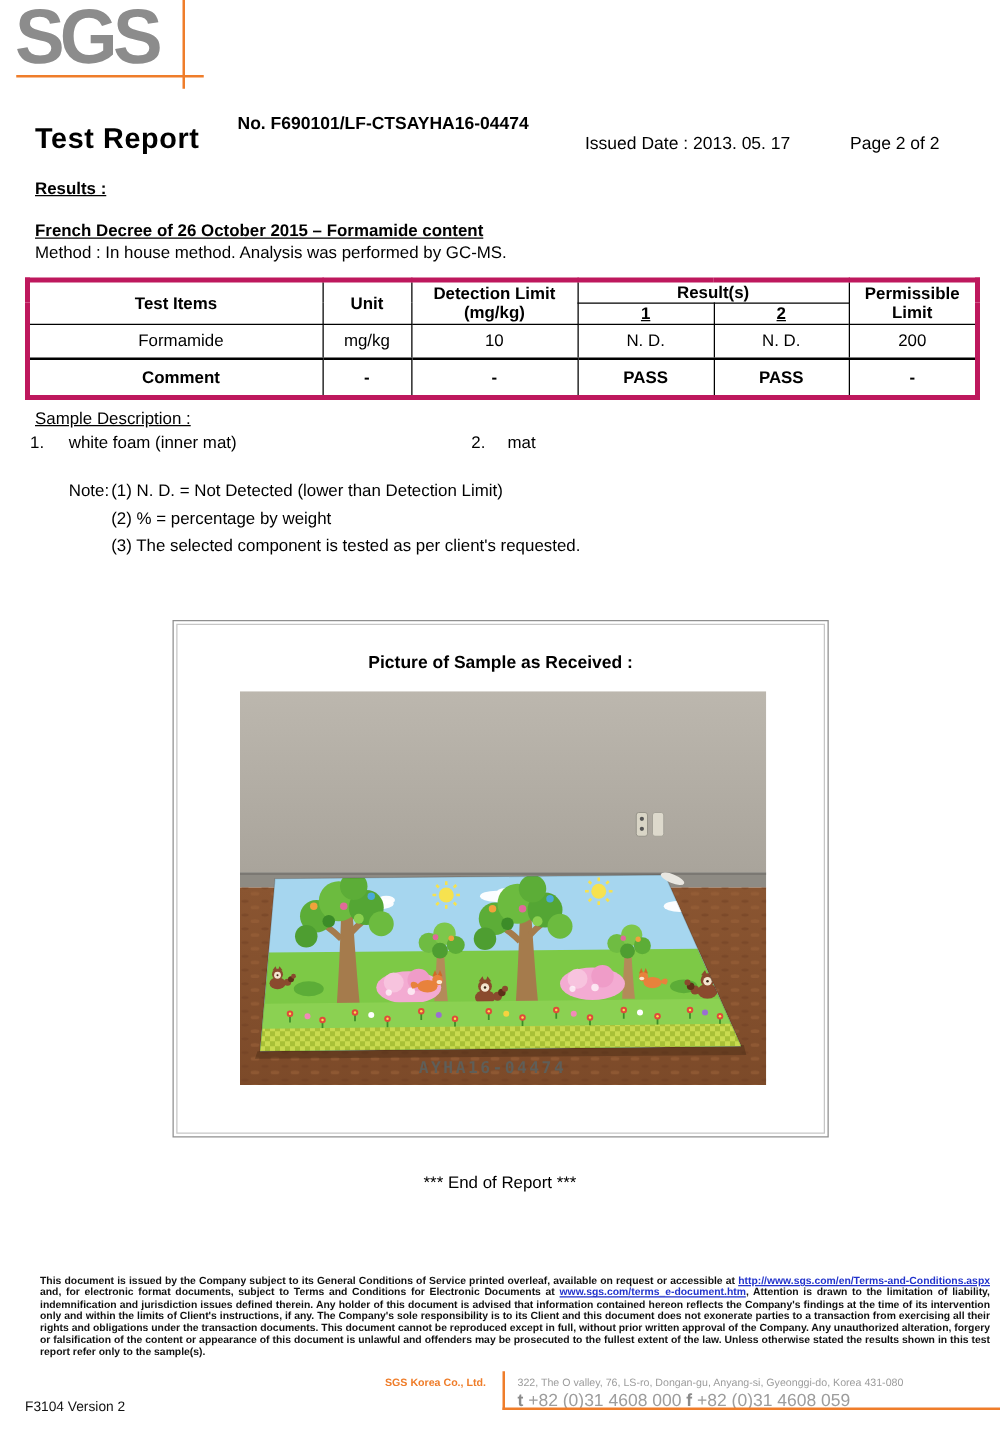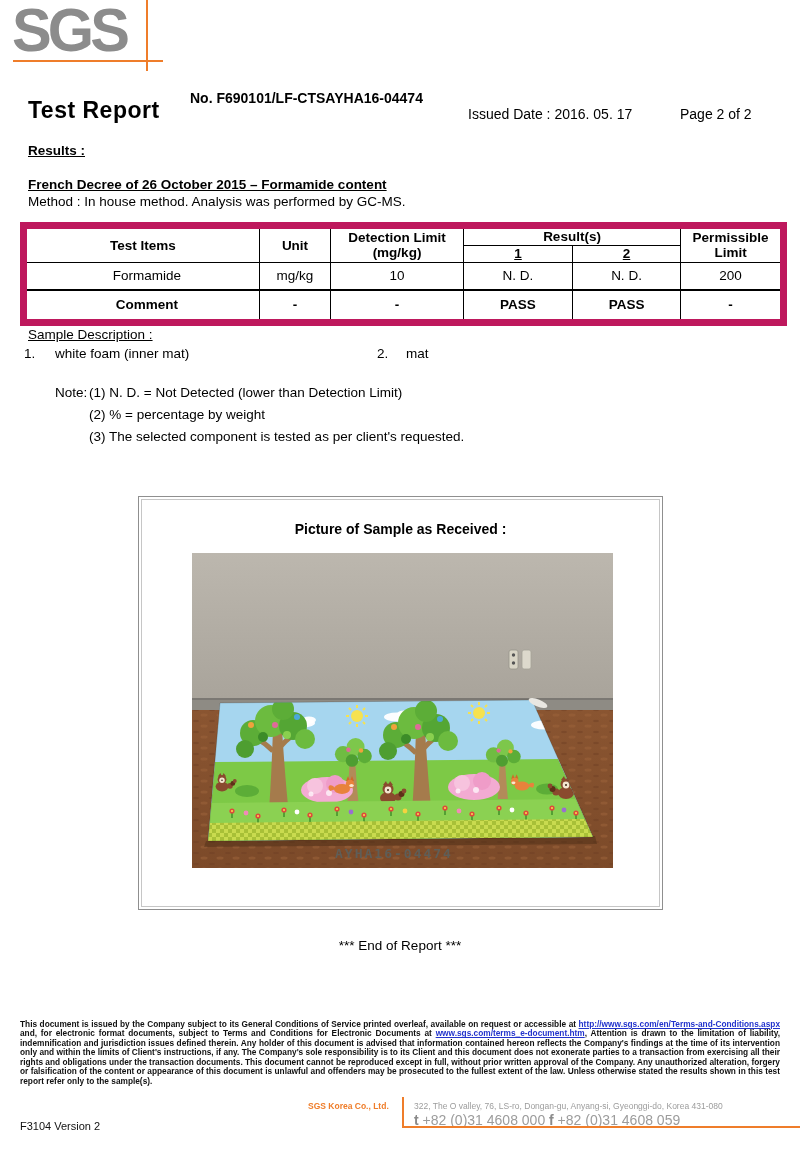--- a/index.html
+++ b/index.html
@@ -19,21 +19,21 @@
 
   .h-u{font-weight:bold;text-decoration:underline;font-size:13.5px;}
   .results-heading{position:absolute;left:28px;top:143px;}
   .regulation{position:absolute;left:28px;top:177px;}
   .method{position:absolute;left:28px;top:194px;font-size:13.5px;}
 
   
   .rtable{position:absolute;left:20px;top:222px;width:760px;border-collapse:collapse;
           font-size:13.5px;table-layout:fixed;}
   .rtable th,.rtable td{border:1px solid #000;text-align:center;vertical-align:middle;padding:0 4px;line-height:1.15;}
-  .rtable{border:7px solid #be185d;}
+  .rtable{border:4px solid #be185d;}
   .rtable th{font-weight:bold;}
   .rtable .sub{height:17px;}
   .rtable .hdr{height:17px;}
   .rtable .data-row td{height:26px;font-weight:normal;}
   .rtable .comment-row td{height:28px;font-weight:bold;border-top:2px solid #000;}
   .rtable .cell-left{text-align:center;padding-left:12px;}
   .rtable .num-u{text-decoration:underline;font-weight:bold;}
 
   
   .sd-heading{position:absolute;left:28px;top:327px;font-size:13.5px;text-decoration:underline;}
@@ -47,21 +47,21 @@
 
   
   .pic-box{position:absolute;left:138px;top:496px;width:523px;height:412px;
            border:1px solid #8f8f8f;background:#fff;}
   .pic-box-inner{position:absolute;left:2px;top:2px;right:2px;bottom:2px;border:1px solid #c6c6c6;}
   .pic-title{position:absolute;left:0;right:0;top:24px;text-align:center;font-size:14px;font-weight:bold;}
   .photo{position:absolute;left:192px;top:553px;width:421px;height:315px;}
 
   
   .end-report{position:absolute;left:0;right:0;top:938px;text-align:center;font-size:13.5px;}
-  .disclaimer{position:absolute;left:20px;top:1020px;width:760px;font-size:8.3px;font-weight:bold;
+  .disclaimer{position:absolute;left:32px;top:1020px;width:760px;font-size:8.3px;font-weight:bold;
               line-height:1.14;text-align:justify;color:#111;}
   .link{color:#2233cc;text-decoration:underline;cursor:pointer;}
   .f-company{position:absolute;left:308px;top:1101px;font-size:8.5px;font-weight:bold;color:#ef7d2a;}
   .f-vline{position:absolute;left:402px;top:1097px;width:2px;height:31px;background:#ef7d2a;}
   .f-address{position:absolute;left:414px;top:1101px;font-size:8.5px;color:#9c9c9c;}
   .f-phone{position:absolute;left:414px;top:1112px;font-size:14px;color:#9c9c9c;}
   .f-phone b{color:#8a8a8a;}
   .f-hline{position:absolute;left:402px;top:1126px;width:398px;height:2px;background:#ef7d2a;}
   .f-member{position:absolute;left:540px;top:1190px;font-size:8.5px;color:#a3a3a3;white-space:nowrap;}
   .f-version{position:absolute;left:20px;top:1120px;font-size:11px;color:#111;}
@@ -70,21 +70,21 @@
 <body>
 
 <div class="page">
 
   <div class="logo-text">SGS</div>
   <div class="logo-hline"></div>
   <div class="logo-vline"></div>
 
   <div class="report-title">Test Report</div>
   <div class="report-no">No. F690101/LF-CTSAYHA16-04474</div>
-  <div class="issued-date">Issued Date : 2016. 05. 17</div>
+  <div class="issued-date">Issued Date : 2013. 05. 17</div>
   <div class="page-info">Page 2 of 2</div>
 
   <div class="results-heading h-u">Results :</div>
   <div class="regulation h-u">French Decree of 26 October 2015 – Formamide content</div>
   <div class="method">Method : In house method. Analysis was performed by GC-MS.</div>
 
   <table class="rtable">
     <colgroup>
       <col style="width:236px">
         <col style="width:71px">

